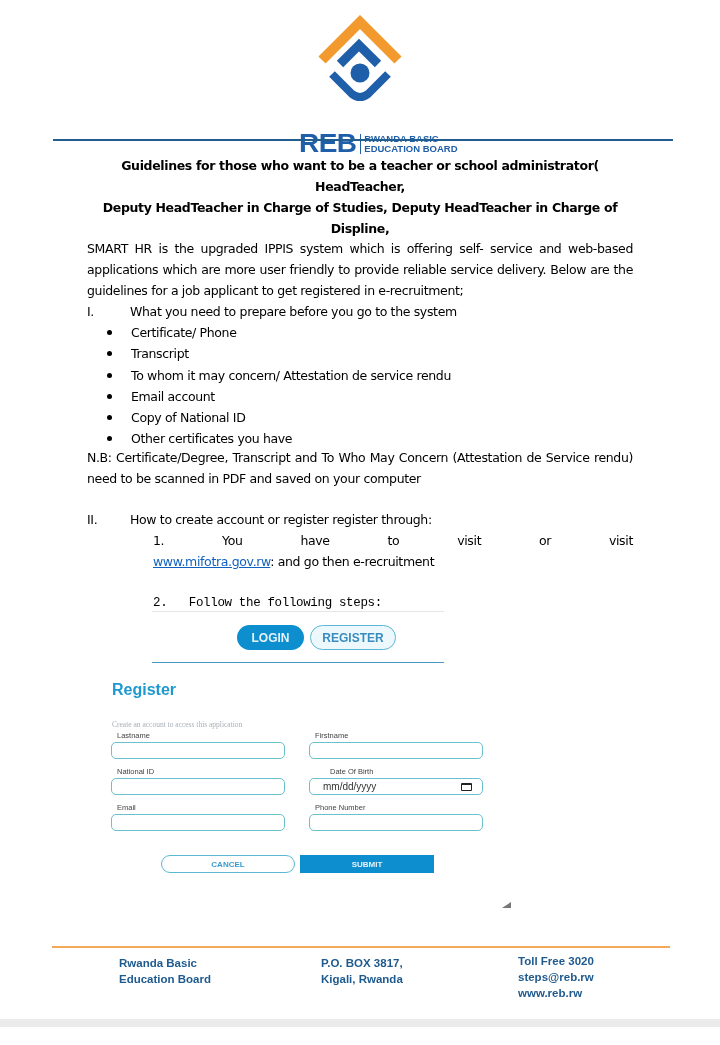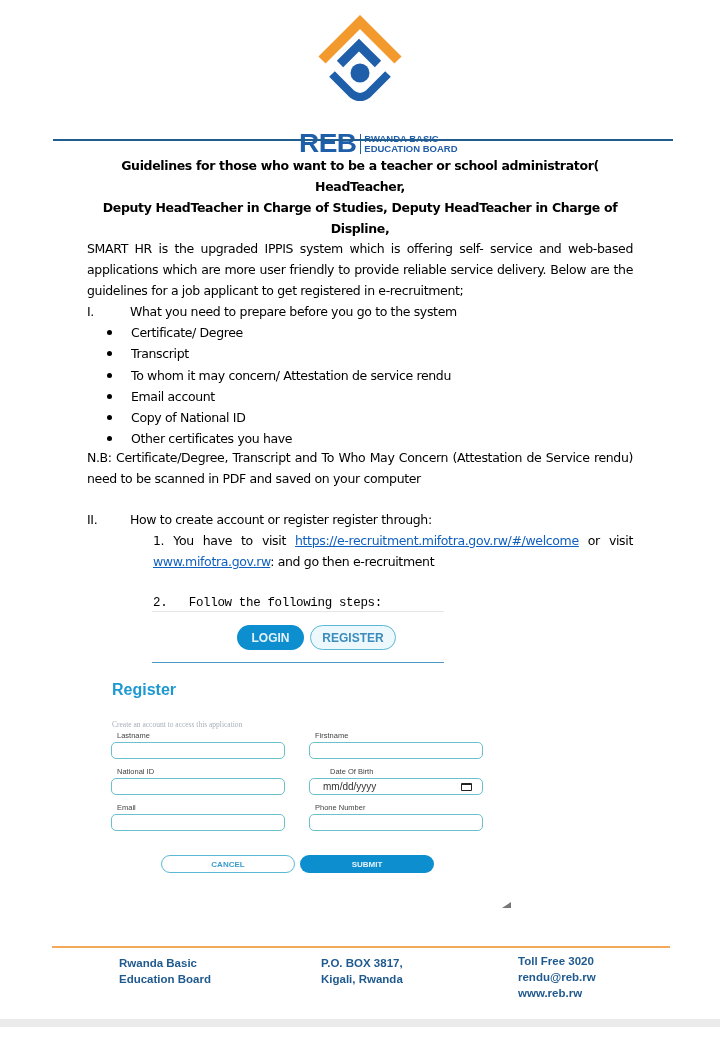--- a/index.html
+++ b/index.html
@@ -31,21 +31,21 @@
   .pill { position:absolute; border-radius:13px; font-family:"Liberation Sans", sans-serif; font-weight:bold; font-size:12px; display:flex; align-items:center; justify-content:center; box-sizing:border-box; }
   .btn-login { left:237px; top:625px; width:67px; height:25px; background:#0d8ecf; color:#e6f2fa; }
   .btn-register { left:310px; top:625px; width:86px; height:25px; background:#ecf8fb; border:1px solid #5ab8d4; color:#3a8cbf; }
   .reg-title { left:112px; top:681px; font-family:"Liberation Sans", sans-serif; font-weight:bold; font-size:16px; color:#1e98d0; }
   .reg-sub { left:112px; top:720px; font-family:Liberation Serif, serif; font-size:7.5px; color:#a8b0b8; }
   .lbl { position:absolute; font-family:"Liberation Sans", sans-serif; font-size:7.5px; color:#444; }
   .inp { position:absolute; width:174px; height:17px; border:1px solid #6ac0cc; border-radius:5px; box-sizing:border-box; background:#fff; font-family:"Liberation Sans", sans-serif; font-size:10px; color:#333; }
   .inp.date { display:flex; align-items:center; justify-content:space-between; padding:0 10px 0 13px; }
   .cal { width:11px; height:8px; border:1.5px solid #222; border-top-width:2.5px; border-radius:1px; box-sizing:border-box; }
   .btn-cancel { left:161px; top:855px; width:134px; height:18px; border:1px solid #5ab8d4; background:#fff; color:#3a9ccc; font-size:8px; border-radius:9px; }
-  .btn-submit { left:300px; top:855px; width:134px; height:18px; background:#0d8ecf; color:#e8f3fa; font-size:8px; border-radius:9px;text-align:center; }
+  .btn-submit { left:300px; top:855px; width:134px; height:18px; background:#0d8ecf; color:#e8f3fa; font-size:8px; border-radius:0;text-align:center; }
   .resize { left:502px; top:902px; width:0; height:0; border-left:9px solid transparent; border-bottom:6px solid #777; }
   .ftr-line { left:52px; top:946px; width:618px; height:2px; background:#f3a95a; }
   .ftr { font-family:"Liberation Sans", sans-serif; font-weight:bold; font-size:11.5px; line-height:16px; color:#1f5a8f; }
   .ftr1 { left:119px; top:955px; }
   .ftr2 { left:321px; top:955px; }
   .ftr3 { left:518px; top:953px; }
   .gray-band { left:0; top:1019px; width:720px; height:8px; background:#ebebeb; }
 </style>
 </head>
 <body>
@@ -75,21 +75,21 @@
 
 <div class="abs body-text para">SMART HR is the upgraded IPPIS system which is offering self- service and web-based applications which are more user friendly to provide reliable service delivery. Below are the guidelines for a job applicant to get registered in e-recruitment;</div>
 
 <div class="abs body-text roman" style="top:301px;">
   <span class="num">I.</span>
   <span class="txt">What you need to prepare before you go to the system</span>
 </div>
 
 <div class="abs body-text bul" style="top:322px;">
     <span class="dot"></span>
-    <span class="txt">Certificate/ Degree</span>
+    <span class="txt">Certificate/ Phone</span>
   </div>
 <div class="abs body-text bul" style="top:343px;">
     <span class="dot"></span>
     <span class="txt">Transcript</span>
   </div>
 <div class="abs body-text bul" style="top:365px;">
     <span class="dot"></span>
     <span class="txt">To whom it may concern/ Attestation de service rendu</span>
   </div>
 <div class="abs body-text bul" style="top:386px;">
@@ -112,21 +112,20 @@
   <span class="txt">How to create account or register register through:</span>
 </div>
 
 <div class="abs body-text s1">
   <div class="row1">
     <span>1.</span>
     <span>You</span>
     <span>have</span>
     <span>to</span>
     <span>visit</span>
-    <a class="lnk" href="#">https://e-recruitment.mifotra.gov.rw/#/welcome</a>
     <span>or</span>
     <span>visit</span>
   </div>
   <div class="row2" style="padding-left:0;">
     <a class="lnk" href="#">www.mifotra.gov.rw</a><span>: and go then e-recruitment</span>
   </div>
 </div>
 
 <div class="abs body-text s2">
   <span>2.</span>&nbsp;&nbsp;
@@ -168,17 +167,17 @@
 <div class="abs ftr ftr1">
   <div>Rwanda Basic</div>
   <div>Education Board</div>
 </div>
 <div class="abs ftr ftr2">
   <div>P.O. BOX 3817,</div>
   <div>Kigali, Rwanda</div>
 </div>
 <div class="abs ftr ftr3">
   <div>Toll Free 3020</div>
-  <div>rendu@reb.rw</div>
+  <div>steps@reb.rw</div>
   <div>www.reb.rw</div>
 </div>
 
 <div class="abs gray-band"></div>
 
 </body></html>

